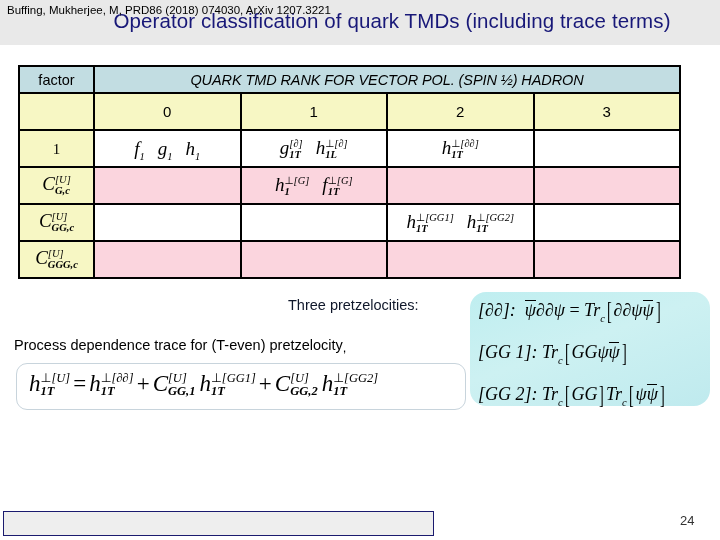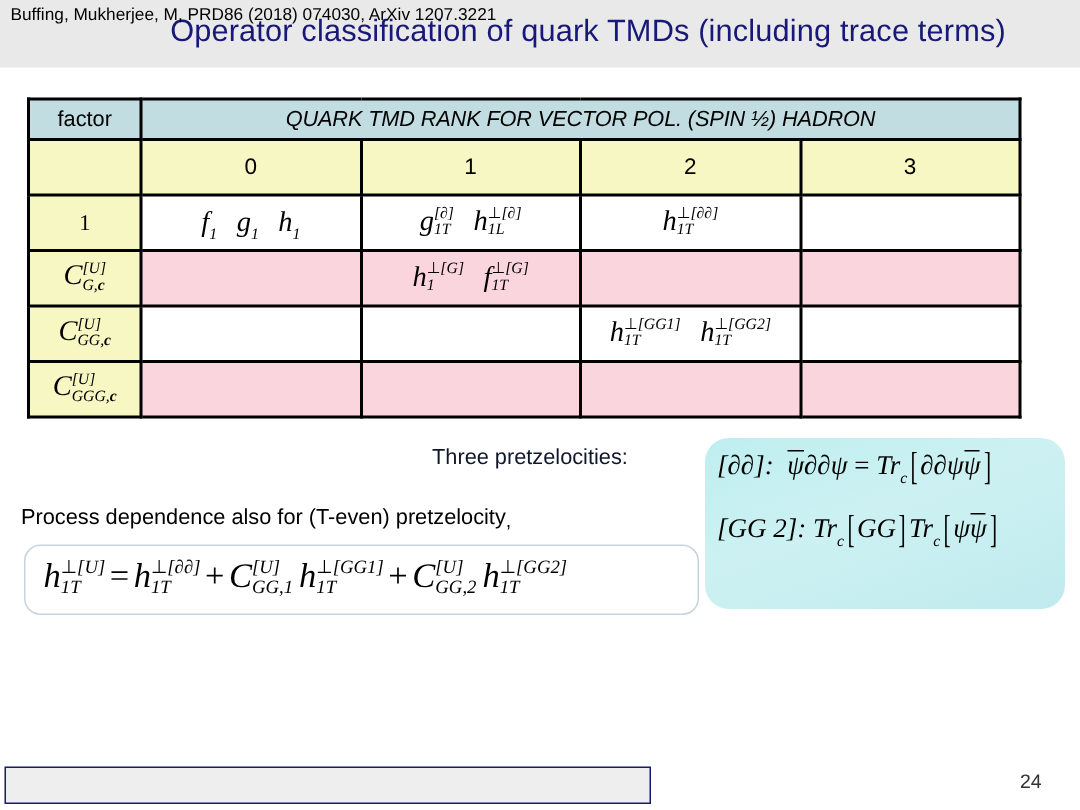--- a/index.html
+++ b/index.html
@@ -101,21 +101,21 @@
   .m .updn {
     display: inline-block;
     vertical-align: middle;
     font-size: 10.5px;
     line-height: 1.05;
     text-align: left;
     position: relative;
     top: -0.5px;
   }
   .m .updn .u { display: block; }
-  .m .updn .d { display: block; }
+  .m .updn .d { display: block; font-weight: bold; }
   .m .roman { font-style: normal; }
   .m .gap { display: inline-block; width: 13px; }
   .m .perp { font-style: normal; }
 
   .cellmath { font-size: 19px; }
   .cellmath .m { font-size: 19px; }
 
   .factor-cell .m { font-size: 19px; }
 
   
@@ -317,26 +317,29 @@
   </tbody>
 </table>
 
 <div id="pretzel-label">Three pretzelocities:</div>
 
 <div id="trace-box">
   <div class="tline">
     <span class="m">[∂∂]:&nbsp; <span class="ovl">ψ</span>∂∂ψ <span style="font-style:normal">=</span> <span class="roman"><i>Tr</i><span class="dn"><i>c</i></span></span><span class="brk">[</span>∂∂ψ<span class="ovl">ψ</span><span class="brk">]</span></span>
   </div>
   <div class="tline">
+    <span class="m">[<i>GG</i> 1]: <span class="roman"><i>Tr</i><span class="dn"><i>c</i></span></span><span class="brk">[</span><i>GG</i>ψ<span class="ovl">ψ</span><span class="brk">]</span></span>
+  </div>
+  <div class="tline">
     <span class="m">[<i>GG</i> 2]: <span class="roman"><i>Tr</i><span class="dn"><i>c</i></span></span><span class="brk">[</span><i>GG</i><span class="brk">]</span><span class="roman"><i>Tr</i><span class="dn"><i>c</i></span></span><span class="brk">[</span>ψ<span class="ovl">ψ</span><span class="brk">]</span></span>
   </div>
 </div>
 
 <div id="process-text">
-  <span>Process dependence also for (T-even) pretzelocity</span><span class="comma">,</span>
+  <span>Process dependence trace for (T-even) pretzelocity</span><span class="comma">,</span>
 </div>
 
 <div id="main-formula-box">
   <div id="main-formula">
     <span class="m"><i>h</i><span class="updn"><span class="u"><span class="perp">⊥</span>[<i>U</i>]</span><span class="d">1<i>T</i></span></span></span><span class="op">=</span><span class="m"><i>h</i><span class="updn"><span class="u"><span class="perp">⊥</span>[∂∂]</span><span class="d">1<i>T</i></span></span></span><span class="op">+</span><span class="m"><i>C</i><span class="updn"><span class="u">[<i>U</i>]</span><span class="d"><i>GG</i>,1</span></span><span style="display:inline-block;width:4px"></span><i>h</i><span class="updn"><span class="u"><span class="perp">⊥</span>[<i>GG</i>1]</span><span class="d">1<i>T</i></span></span></span><span class="op">+</span><span class="m"><i>C</i><span class="updn"><span class="u">[<i>U</i>]</span><span class="d"><i>GG</i>,2</span></span><span style="display:inline-block;width:4px"></span><i>h</i><span class="updn"><span class="u"><span class="perp">⊥</span>[<i>GG</i>2]</span><span class="d">1<i>T</i></span></span></span>
   </div>
 </div>
 
 <div id="citation-box"></div>
 <div id="citation-text">Buffing, Mukherjee, M, PRD86 (2018) 074030, ArXiv 1207.3221</div>

